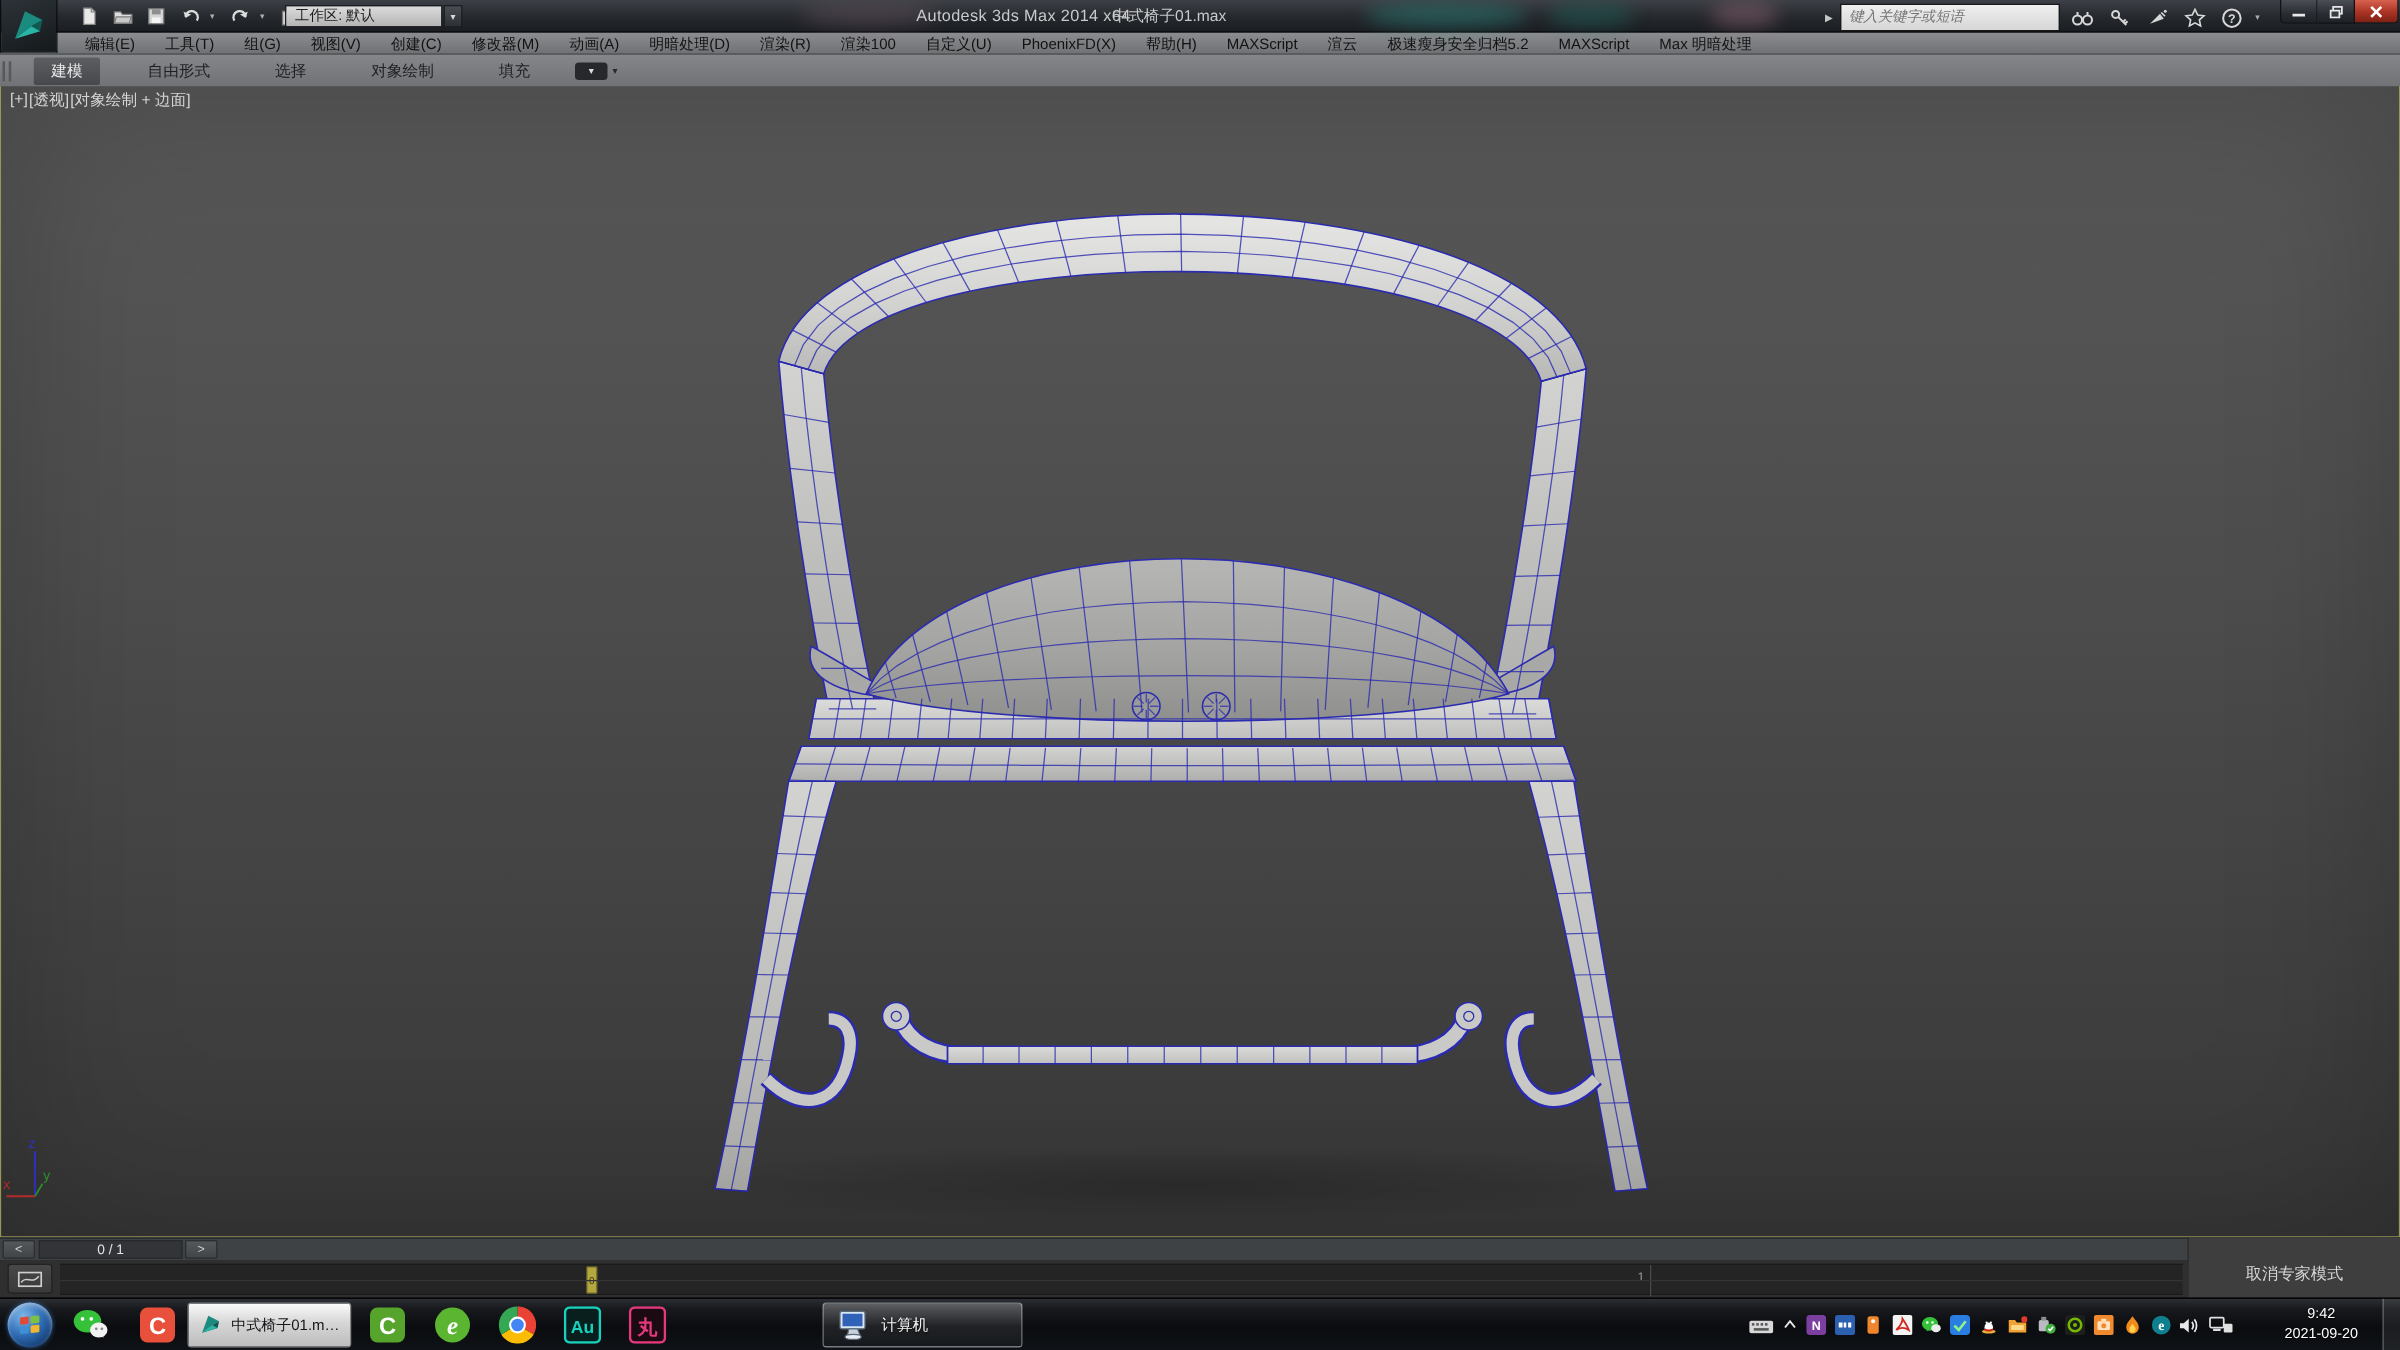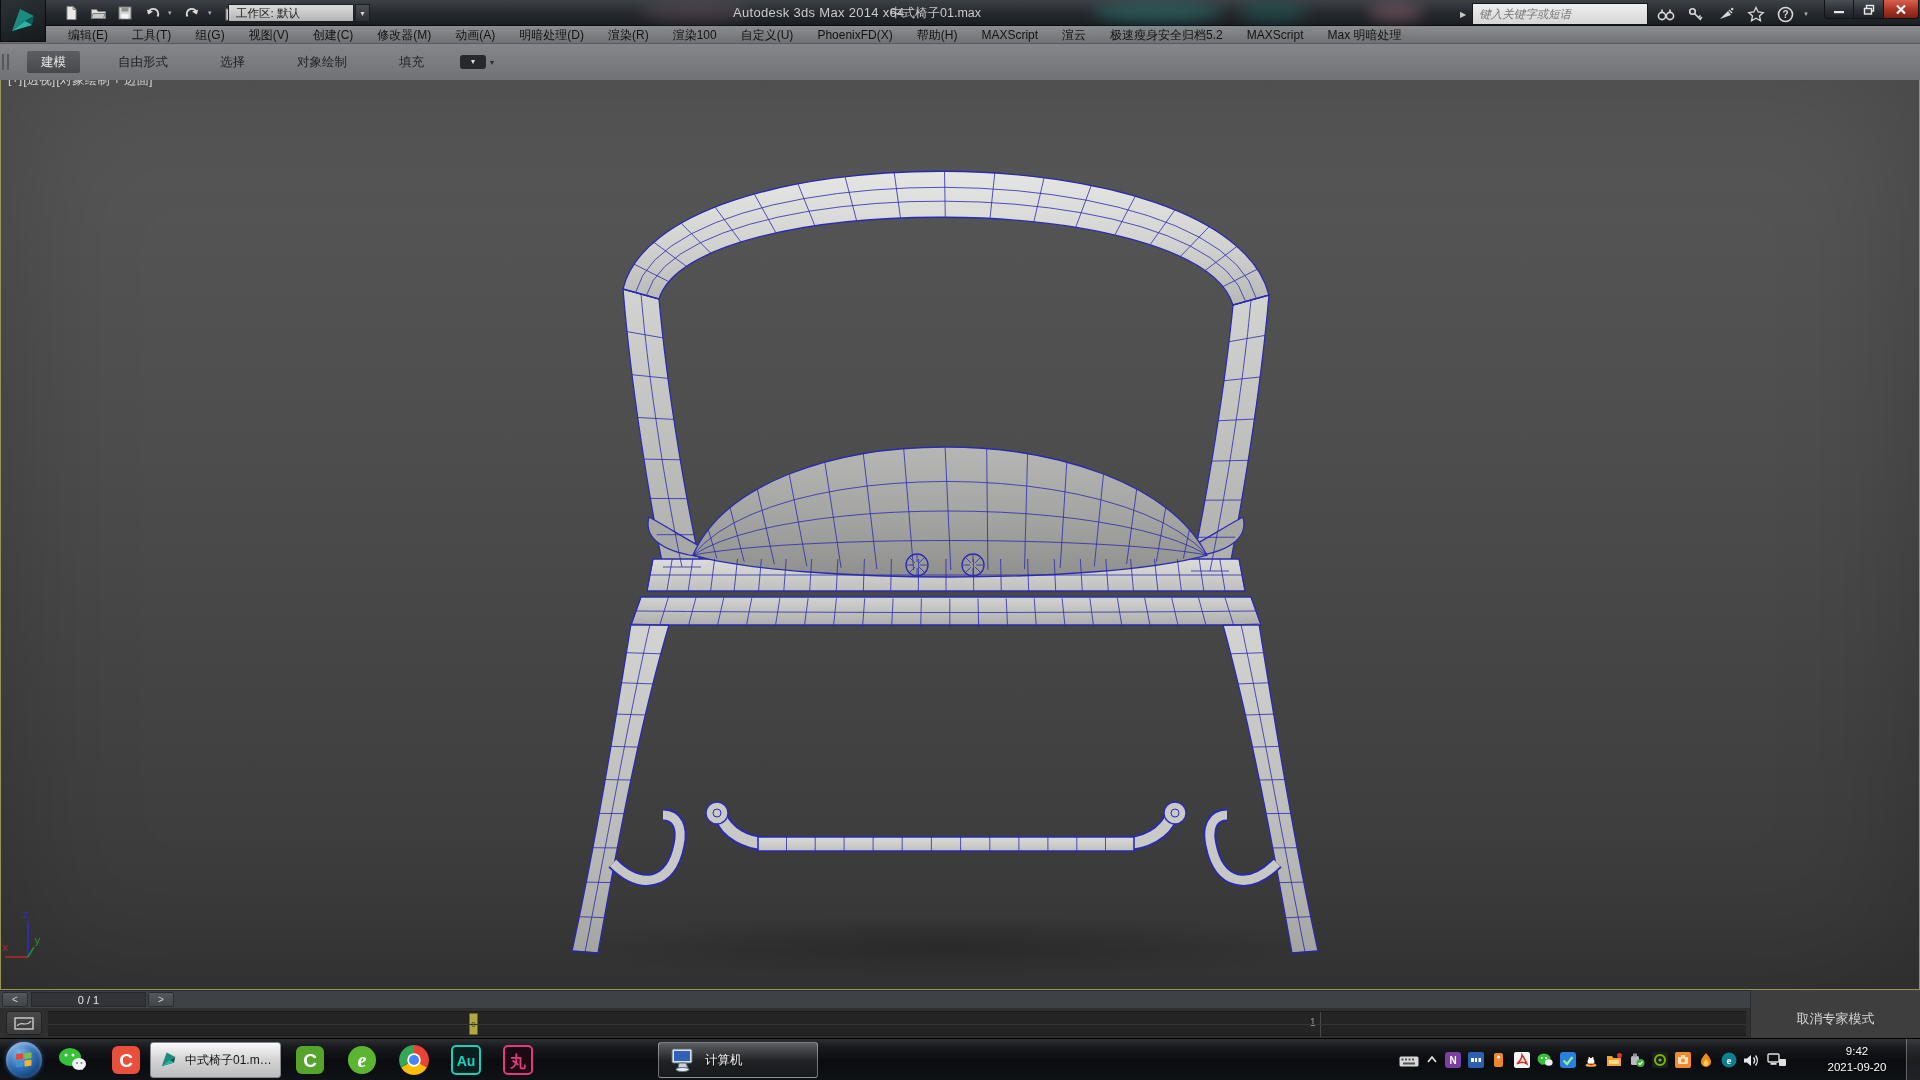--- a/index.html
+++ b/index.html
@@ -42,21 +42,21 @@
   .win-btn.close { width:35px; border-left:none; border-radius:0 0 4px 0;
     background:linear-gradient(#d8604f,#a93323 55%,#7c2115); }
 
   
   .menubar { position:absolute; top:26px; left:0; width:1920px; height:18px;
     background:linear-gradient(#8b8d90,#6f7174); border-bottom:1px solid #5a5c5e;
     display:flex; align-items:center; padding-left:56px; z-index:20; }
   .menu-item { font-size:12px; color:#121212; padding:0 12px; height:18px; line-height:18px; white-space:nowrap; }
 
   
-  .ribbon { position:absolute; top:44px; left:0; width:1920px; height:36px;
+  .ribbon { position:absolute; top:44px; left:0; width:1920px; height:25px;
     background:linear-gradient(#84868a,#707276); display:flex; align-items:center; z-index:20; }
   .grip { width:7px; height:16px; margin:0 6px 0 2px;
     border-left:2px solid #56585a; border-right:2px solid #56585a; }
   .ribbon-tab { font-size:12.5px; color:#1f1f23; padding:0 14px; margin:0 12px; height:22px;
     line-height:22px; white-space:nowrap; }
   .ribbon-tab.active { background:linear-gradient(#5c5e62,#46484c); color:#e9e9e9; border-radius:2px; }
   .ribbon-dd { width:26px; height:14px; background:#26282c; border-radius:3px; margin-left:10px;
     color:#e0e0e0; font-size:8px; text-align:center; line-height:14px; }
   .ribbon-dd2 { color:#26282c; font-size:8px; margin-left:4px; }
 

